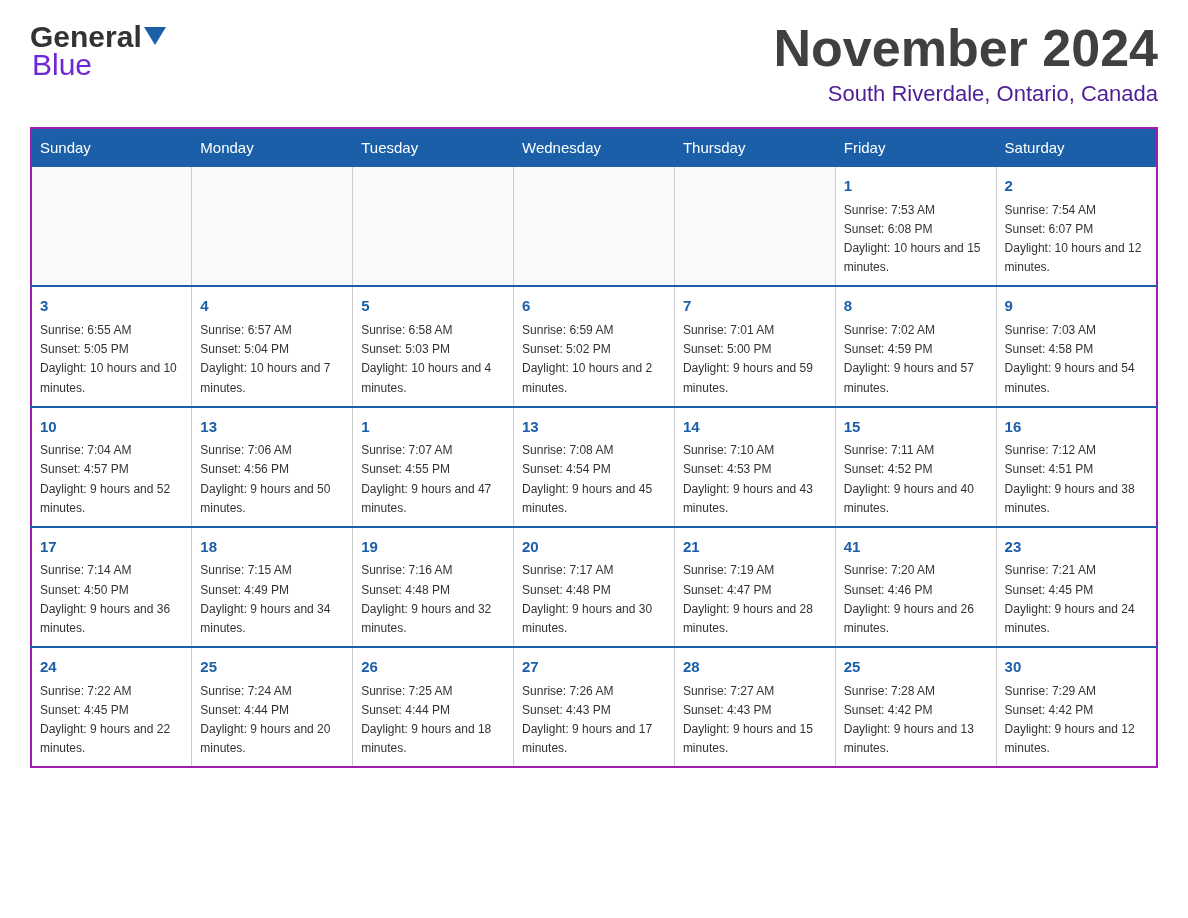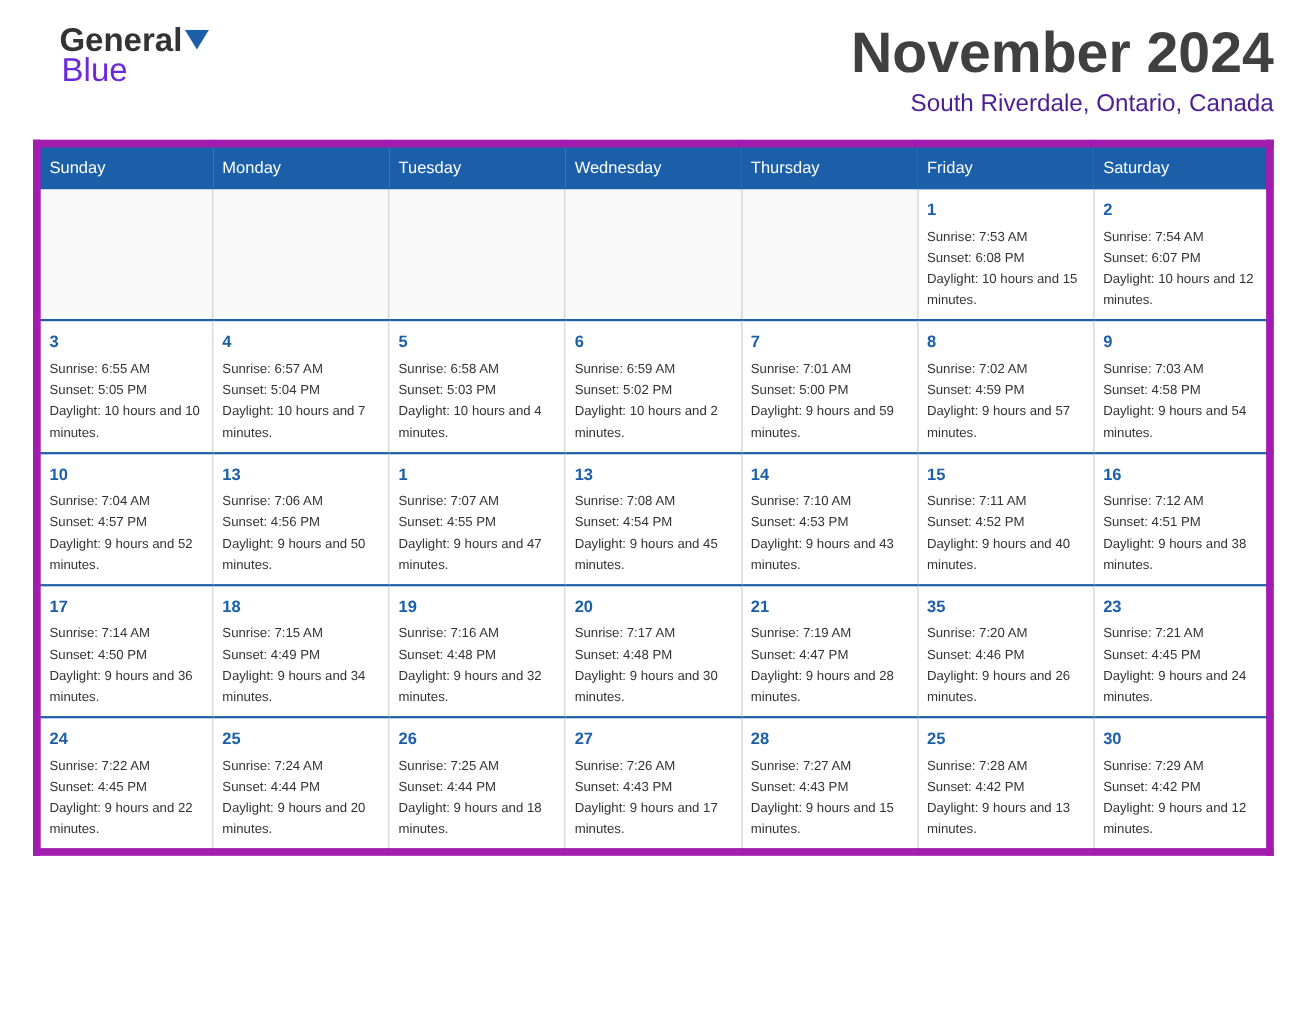--- a/index.html
+++ b/index.html
@@ -8,21 +8,20 @@
       background: #fff;
       width: 1188px;
       min-height: 918px;
       padding: 20px 30px;
     }
     .header-section {
       display: flex;
       justify-content: space-between;
       align-items: flex-start;
       margin-bottom: 20px;
-      margin-left: 24px;
     }
     .logo {
       display: flex;
       flex-direction: column;
       align-items: flex-start;
     }
     .title-section {
       text-align: right;
     }
     .main-title {
@@ -32,21 +31,21 @@
       line-height: 1.1;
     }
     .subtitle {
       font-size: 22px;
       color: #4c1d95;
       margin-top: 4px;
     }
     .calendar-table {
       width: 100%;
       border-collapse: collapse;
-      border: 7px solid #a21caf;
+      border: 2px solid #a21caf;
     }
     .calendar-table th {
       background-color: #1a5fa8;
       color: #fff;
       padding: 10px 8px;
       font-size: 15px;
       font-weight: normal;
       text-align: left;
       border: 1px solid #1a5fa8;
     }
@@ -202,21 +201,21 @@
         </td>
         <td>
           <span class="day-number">20</span>
           <div class="day-info">Sunrise: 7:17 AM<br>Sunset: 4:48 PM<br>Daylight: 9 hours and 30 minutes.</div>
         </td>
         <td>
           <span class="day-number">21</span>
           <div class="day-info">Sunrise: 7:19 AM<br>Sunset: 4:47 PM<br>Daylight: 9 hours and 28 minutes.</div>
         </td>
         <td>
-          <span class="day-number">35</span>
+          <span class="day-number">41</span>
           <div class="day-info">Sunrise: 7:20 AM<br>Sunset: 4:46 PM<br>Daylight: 9 hours and 26 minutes.</div>
         </td>
         <td>
           <span class="day-number">23</span>
           <div class="day-info">Sunrise: 7:21 AM<br>Sunset: 4:45 PM<br>Daylight: 9 hours and 24 minutes.</div>
         </td>
       </tr>
       <tr class="row-divider">
         <td>
           <span class="day-number">24</span>

